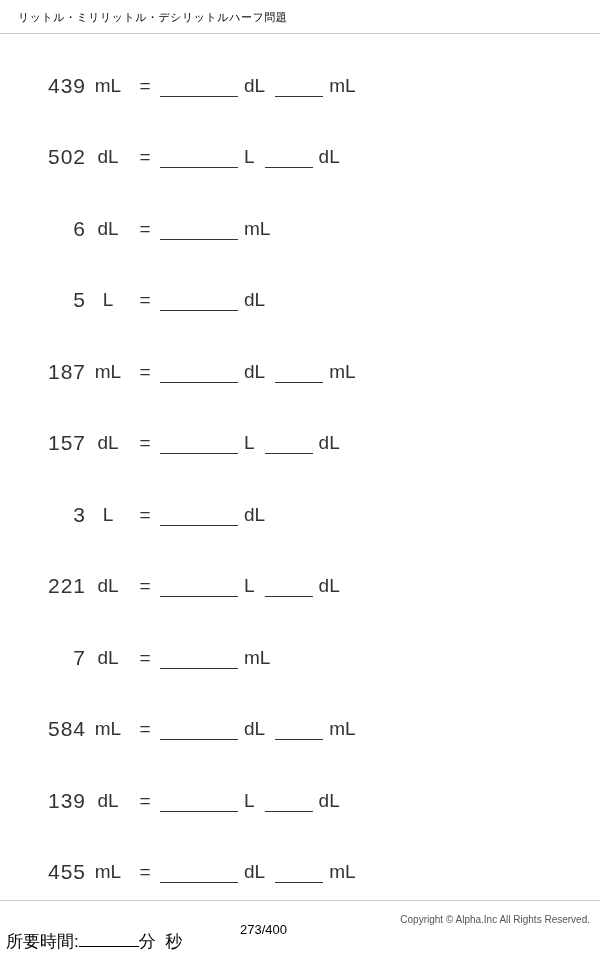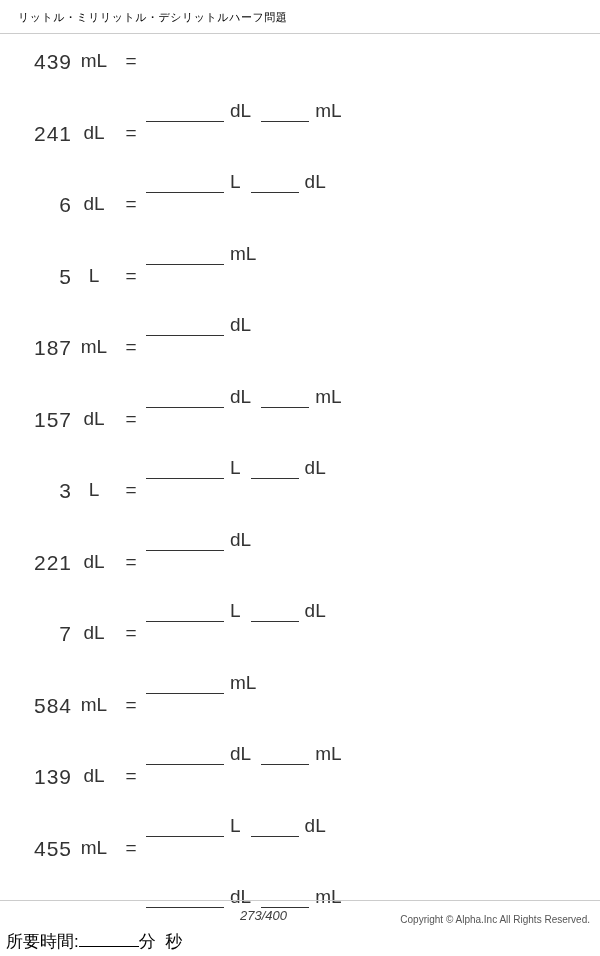--- a/index.html
+++ b/index.html
@@ -40,21 +40,22 @@
   }
   .problems {
     position: absolute;
     top: 50px;
     left: 0;
     width: 600px;
   }
   .row {
     height: 71.5px;
     display: flex;
-    padding-left: 18px;
+    align-items: center;
+    padding-left: 32px;
     box-sizing: border-box;
     font-size: 21px;
     color: #333333;
   }
   .num {
     width: 54px;
     text-align: right;
     font-size: 21px;
     letter-spacing: 1px;
     color: #333;
@@ -119,25 +120,24 @@
     white-space: nowrap;
   }
   .time-blank {
     display: inline-block;
     width: 60px;
     border-bottom: 1px solid #000;
     height: 18px;
   }
   .page-no {
     position: absolute;
-    top: 8px;
+    top: 22px;
     left: 240px;
     font-size: 13px;
-    color: #404040;
-    font-style: italic;
+    color: #000000;
   }
   .copyright {
     position: absolute;
     top: 12px;
     right: 10px;
     text-align: center;
     font-size: 10px;
     color: #555;
     line-height: 15px;
   }
@@ -156,21 +156,21 @@
         <span class="unit">mL</span>
         <span class="eq">=</span>
         <span class="ans-wrap">
           <span class="blank-long"></span>
           <span class="ans-unit">dL</span>
           <span class="blank-short"></span>
           <span class="ans-unit">mL</span>
         </span>
       </div>
       <div class="row">
-        <span class="num">241</span>
+        <span class="num">502</span>
         <span class="unit">dL</span>
         <span class="eq">=</span>
         <span class="ans-wrap">
           <span class="blank-long"></span>
           <span class="ans-unit">L</span>
           <span class="blank-short"></span>
           <span class="ans-unit">dL</span>
         </span>
       </div>
       <div class="row">

